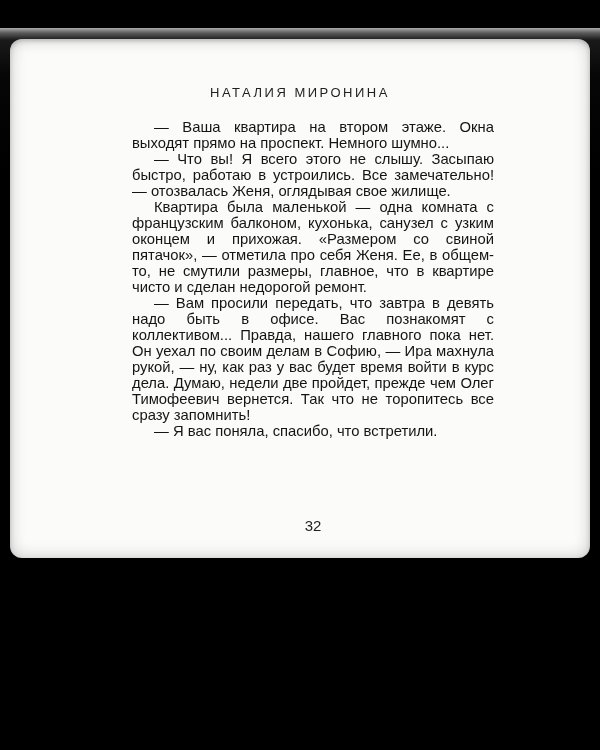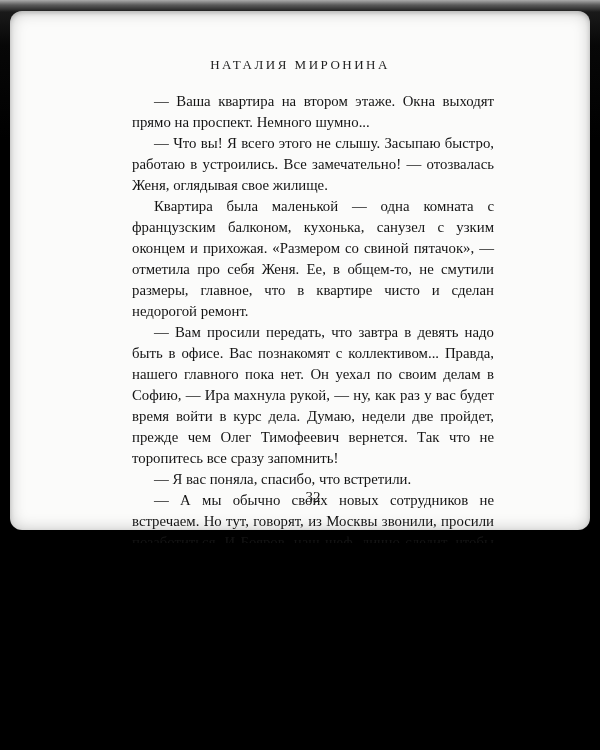--- a/index.html
+++ b/index.html
@@ -6,21 +6,22 @@
     margin: 0;
     padding: 0;
     background: #000;
   }
   #screen {
     position: relative;
     width: 600px;
     height: 543px;
     overflow: hidden;
     background: linear-gradient(180deg, #ababab 0px, #5a5a5a 5px, #1a1a1a 12px, #070707 45px, #000 140px);
-    font-family: Liberation Serif, serif;
+    font-family: Liberation Sans, sans-serif;
+    margin-top: 28px;
   }
   .page {
     position: absolute;
     left: 10px;
     right: 10px;
     top: 11px;
     bottom: 13px;
     background: #fbfbfa;
     border-radius: 12px;
     box-shadow: inset 0 0 16px rgba(0,0,0,0.22), inset 0 2px 4px rgba(0,0,0,0.18);
@@ -34,21 +35,21 @@
     font-size: 13px;
     letter-spacing: 2.5px;
     color: #1f1f1f;
   }
   .text-block {
     position: absolute;
     top: 80px;
     left: 122px;
     width: 362px;
     font-size: 14.8px;
-    line-height: 21px;
+    line-height: 16px;
     color: #141414;
     text-align: justify;
     hyphens: auto;
     -webkit-hyphens: auto;
   }
   .text-block p {
     margin: 0;
     text-indent: 22px;
   }
   .folio {
@@ -66,17 +67,16 @@
 
 <div id="screen">
   <div class="page">
     <div class="running-head">НАТАЛИЯ МИРОНИНА</div>
     <div class="text-block">
         <p>— Ваша квартира на втором этаже. Окна выходят прямо на проспект. Немного шумно...</p>
         <p>— Что вы! Я всего этого не слышу. Засыпаю быстро, работаю в устроились. Все замечательно! — отозвалась Женя, оглядывая свое жилище.</p>
         <p>Квартира была маленькой — одна комната с французским балконом, кухонька, санузел с узким оконцем и прихожая. «Размером со свиной пятачок», — отметила про себя Женя. Ее, в общем-то, не смутили размеры, главное, что в квартире чисто и сделан недорогой ремонт.</p>
         <p>— Вам просили передать, что завтра в девять надо быть в офисе. Вас познакомят с коллективом... Правда, нашего главного пока нет. Он уехал по своим делам в Софию, — Ира махнула рукой, — ну, как раз у вас будет время войти в курс дела. Думаю, недели две пройдет, прежде чем Олег Тимофеевич вернется. Так что не торопитесь все сразу запомнить!</p>
         <p>— Я вас поняла, спасибо, что встретили.</p>
-        <p>— А мы обычно своих новых сотрудников не встречаем. Но тут, говорят, из Москвы звонили, просили позаботиться. И Бояров, наш шеф, лично следит, чтобы вы устроились хорошо!</p>
       </div>
     <div class="folio">32</div>
   </div>
 </div>
 
 </body></html>

